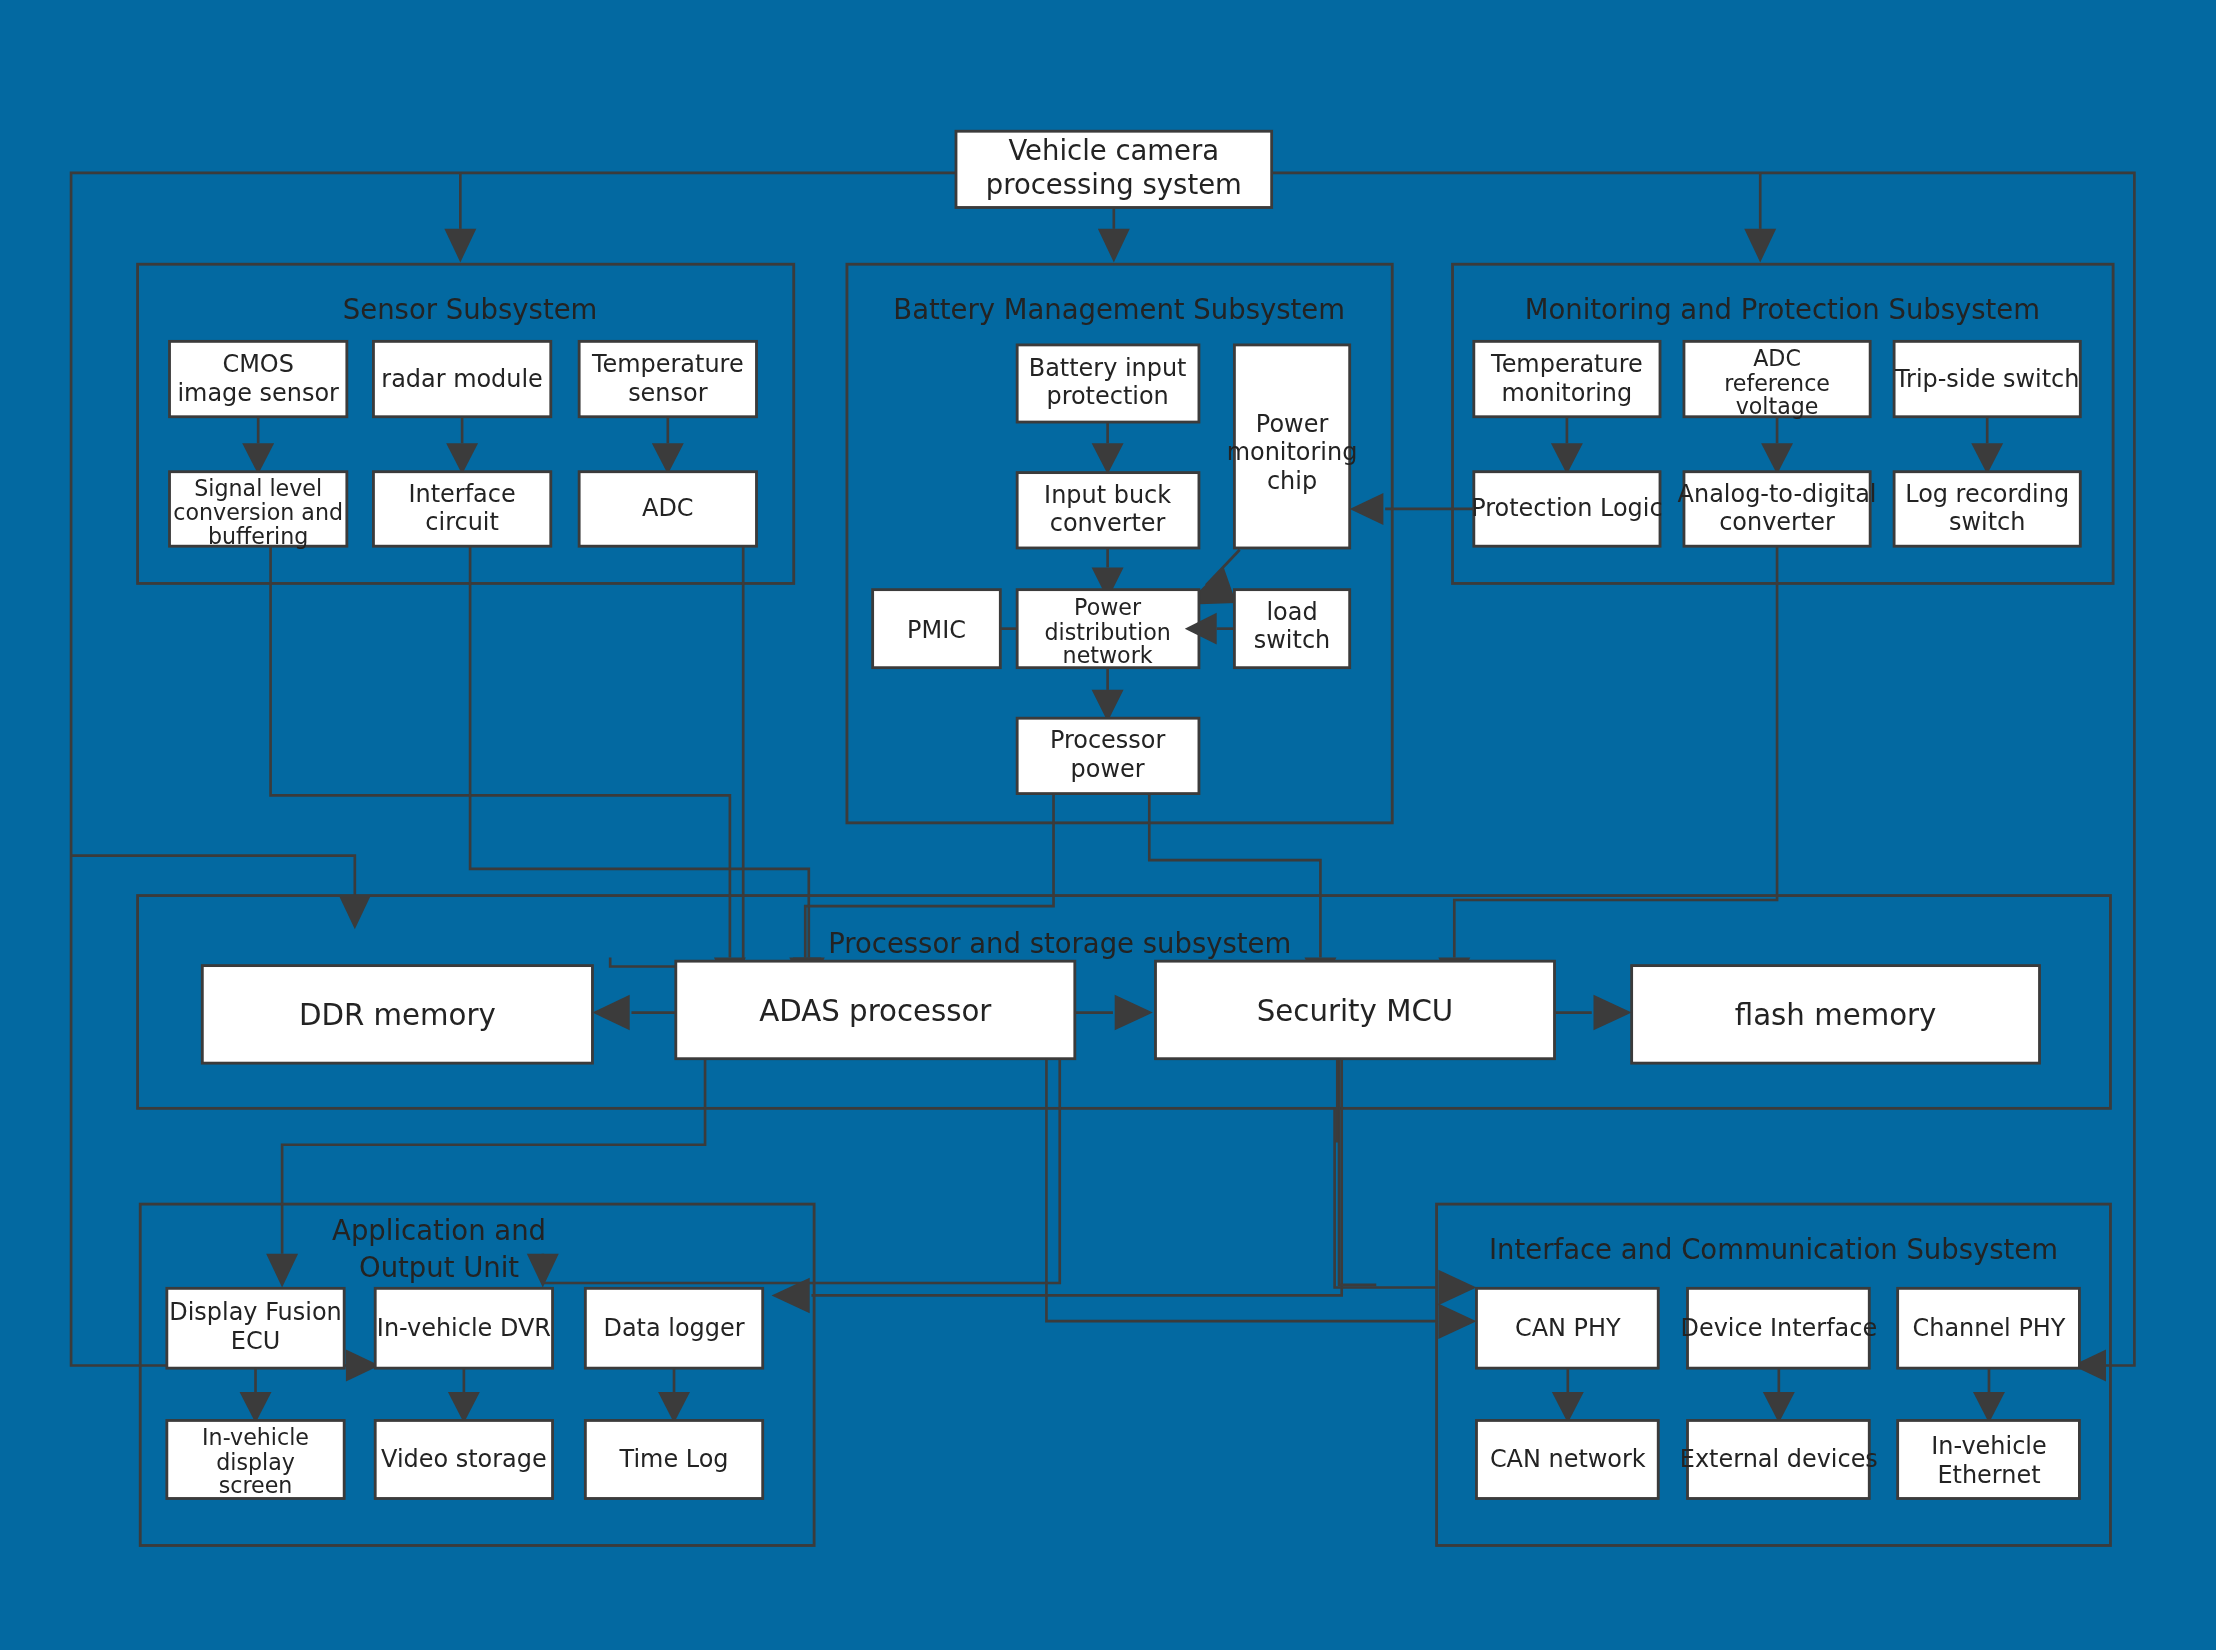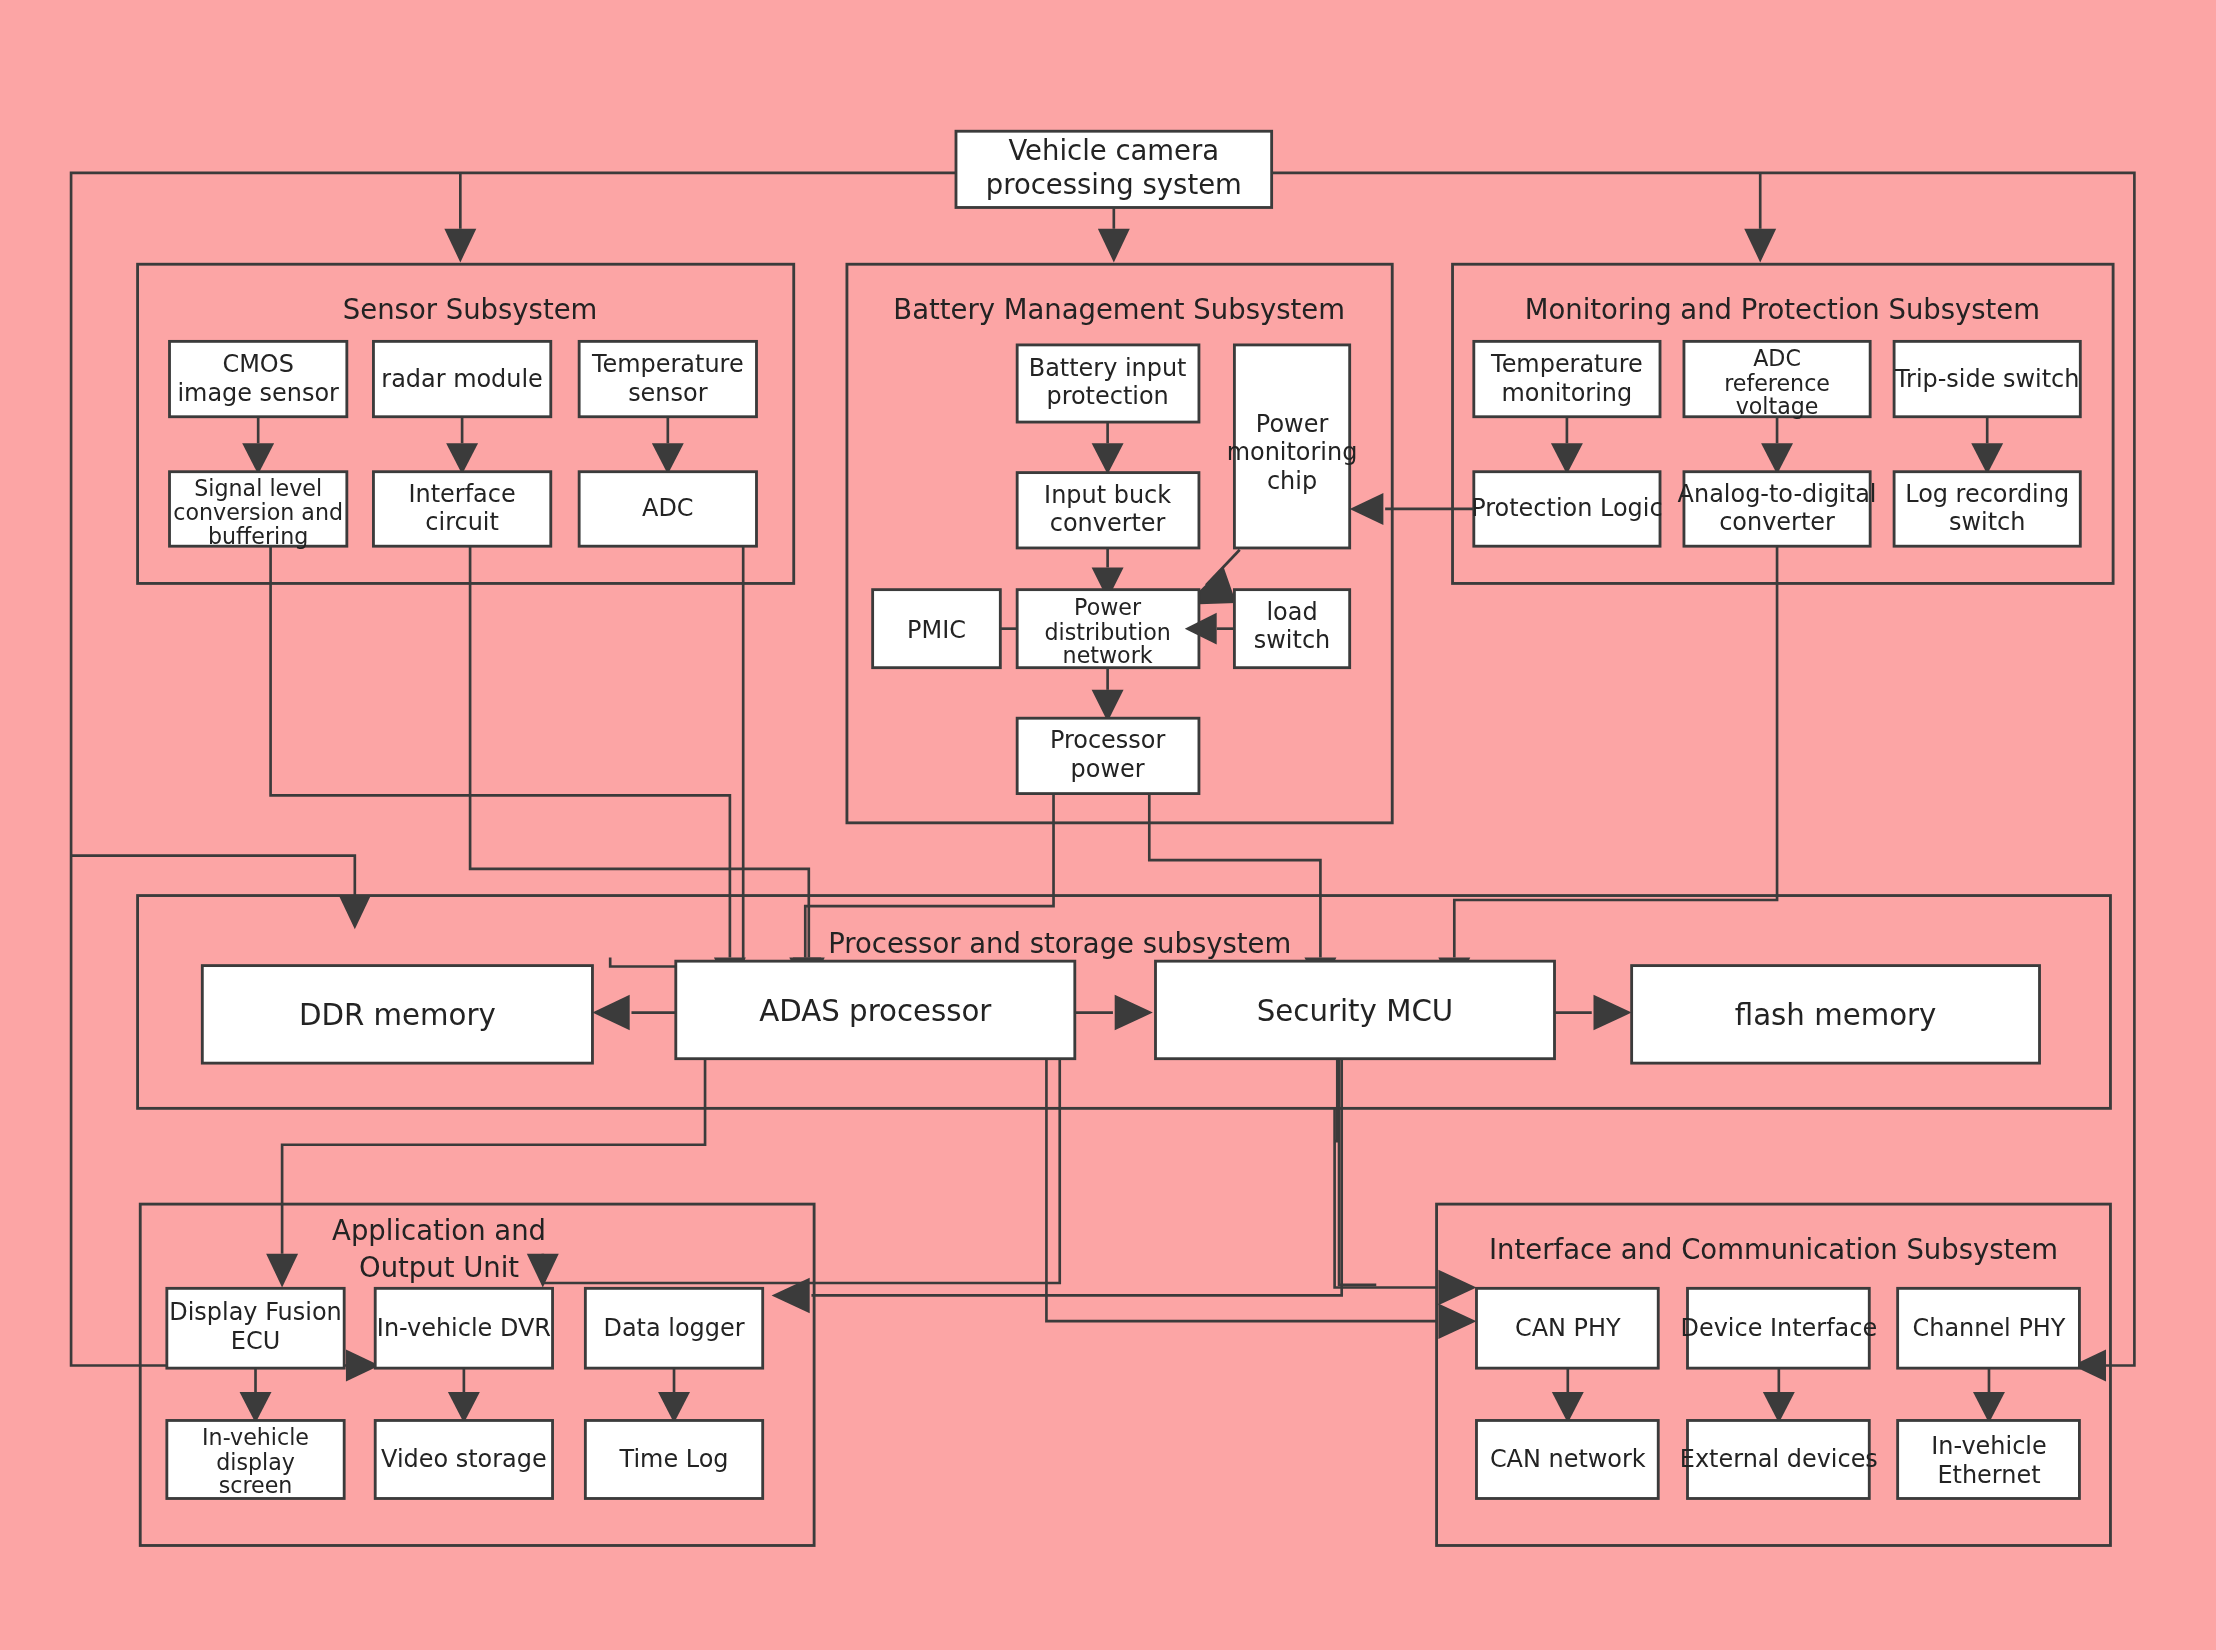--- a/index.html
+++ b/index.html
@@ -1,17 +1,17 @@
 <!DOCTYPE html>
 <html style="font-size:14px"><head>
 <meta charset="utf-8">
 <style>
   html,body{margin:0;padding:0;background:#ffffff;}
   body{font-family:"DejaVu Sans", sans-serif;}
-  #stage{position:relative;width:2217px;height:1651px;background:#fca5a5;}
+  #stage{position:relative;width:2217px;height:1651px;background:#0369a1;}
   svg{display:block;}
   .bx{fill:#ffffff;stroke:#3b3b3b;stroke-width:3.2;}
   .grp{fill:none;stroke:#3b3b3b;stroke-width:3.2;}
   .ln{fill:none;stroke:#3b3b3b;stroke-width:3.0;stroke-linecap:butt;}
   .ah{fill:#3b3b3b;stroke:none;}
   text{fill:#232323;font-family:"DejaVu Sans", sans-serif;}
   .t-title{font-size:31px;}
   .t-group{font-size:31px;}
   .t-box{font-size:27px;}
   .t-big{font-size:33px;}

